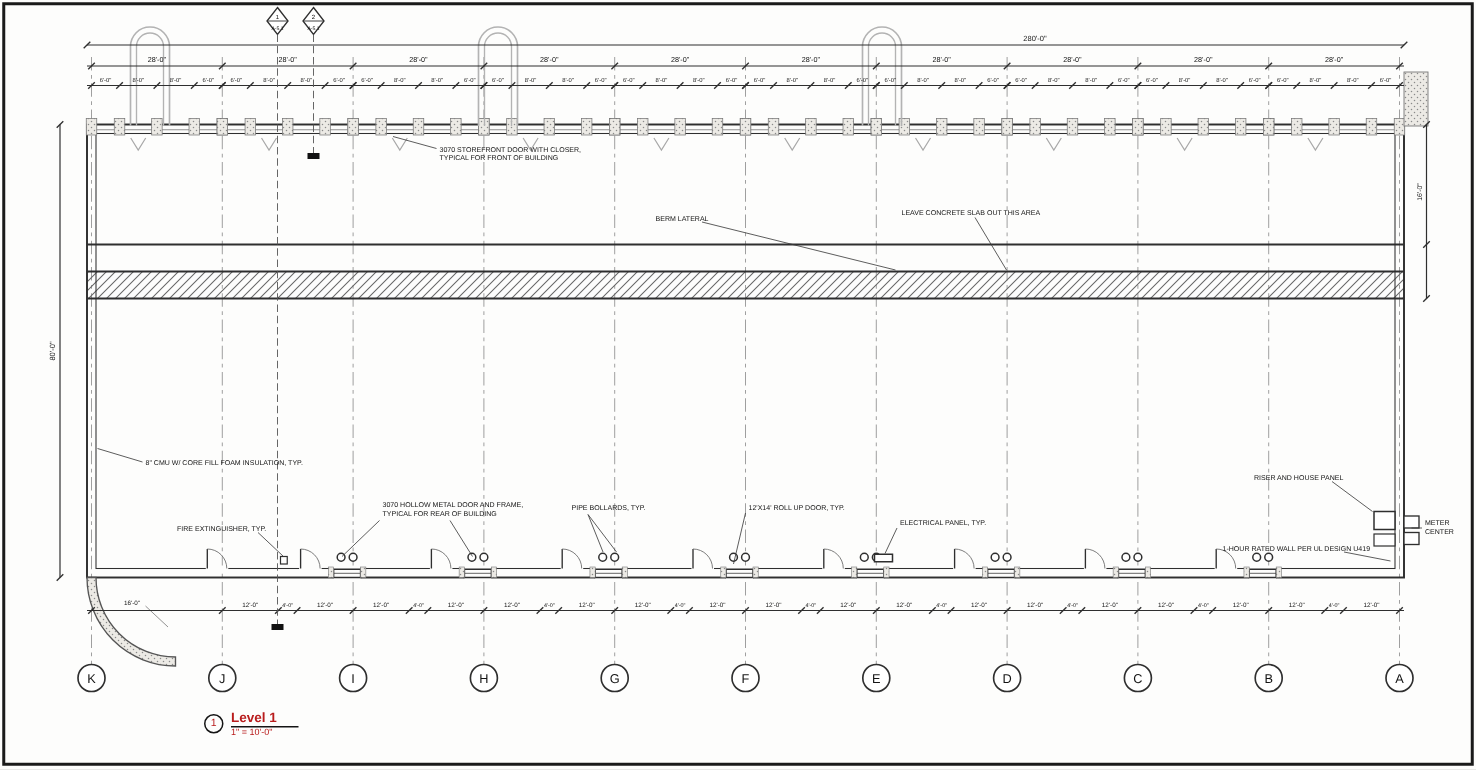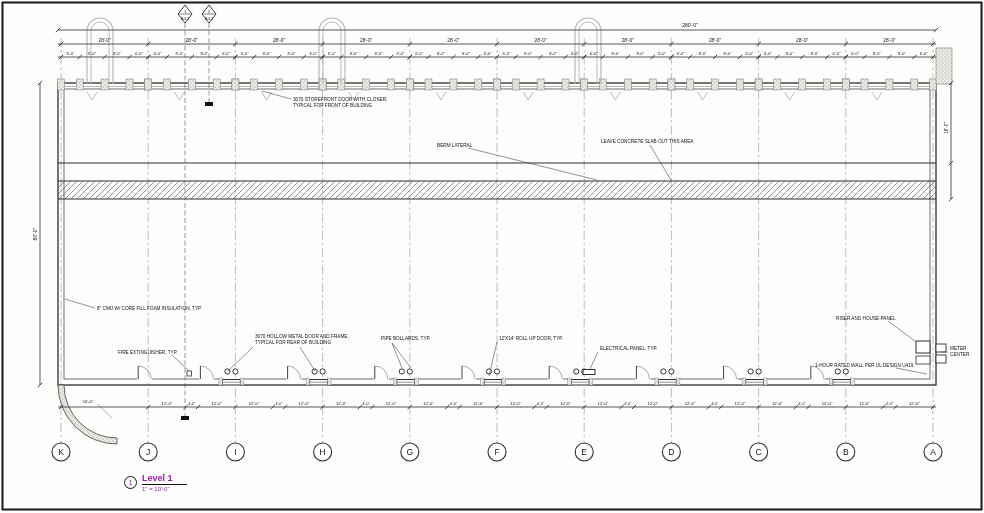--- a/index.html
+++ b/index.html
@@ -1,21 +1,21 @@
 <!DOCTYPE html>
 <html><head>
 <meta charset="utf-8">
 <style>
   html,body{margin:0;padding:0;background:#d9d9d9;}
   #sheet{
     position:relative;width:984px;height:513px;background:#fdfdfc;
     font-family:"Liberation Sans",sans-serif;overflow:hidden;
   }
   #plan-svg{position:absolute;left:0;top:0;}
-  #title-block{position:absolute;left:124px;top:473px;display:flex;align-items:flex-start;gap:5px;color:#a21caf;}
+  #title-block{position:absolute;left:136px;top:473px;display:flex;align-items:flex-start;gap:5px;color:#b91c1c;}
   #view-number{width:11px;height:11px;border:1px solid #141414;border-radius:50%;font-size:7px;line-height:11px;text-align:center;margin-top:3px;flex:0 0 auto;}
   #view-title{border-bottom:1.5px solid #141414;padding:0 14px 1px 0;font-size:9px;font-weight:bold;}
   #view-scale{font-size:6px;margin-top:1px;}
 </style>
 </head>
 <body>
 
 <div id="sheet">
   <svg id="plan-svg" width="984" height="513" viewBox="0 0 984 513">
       <defs>

